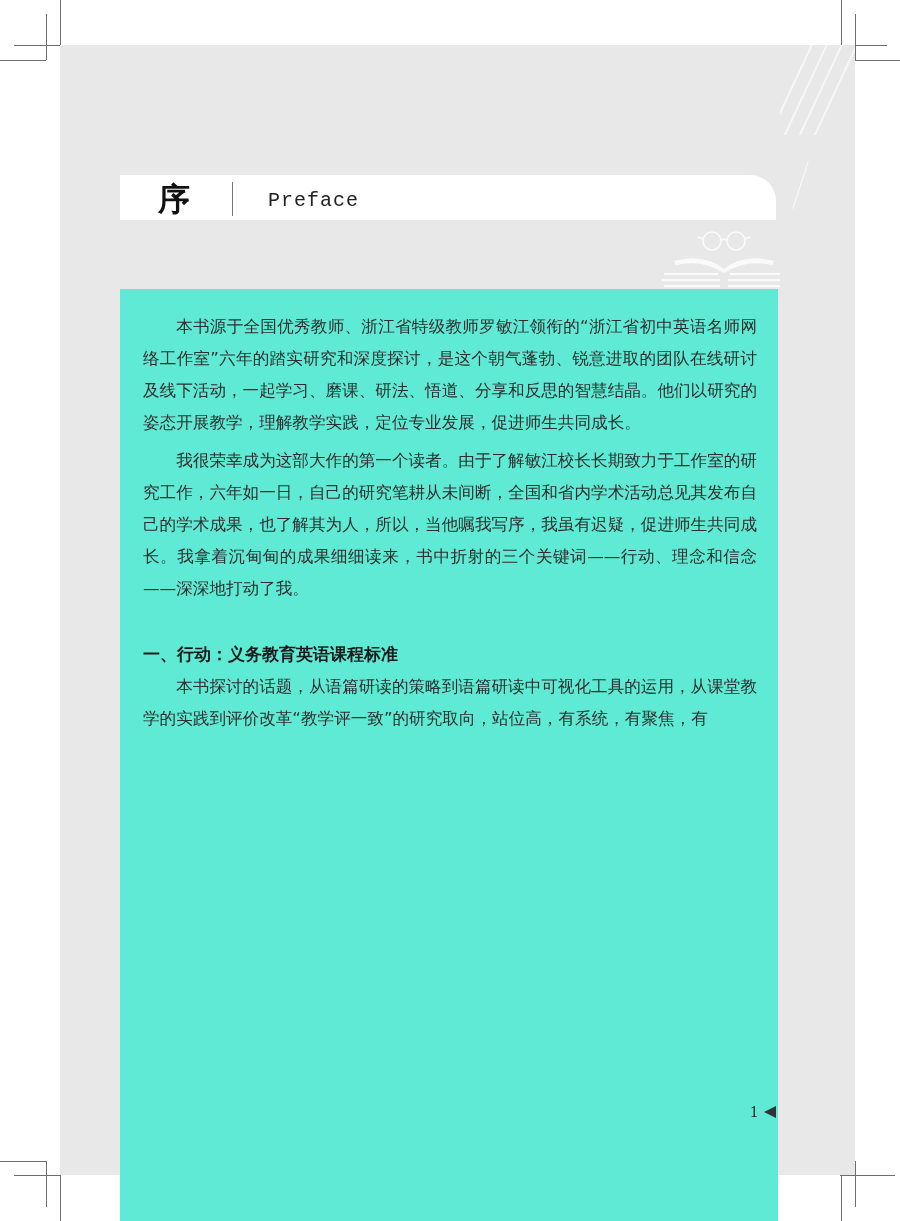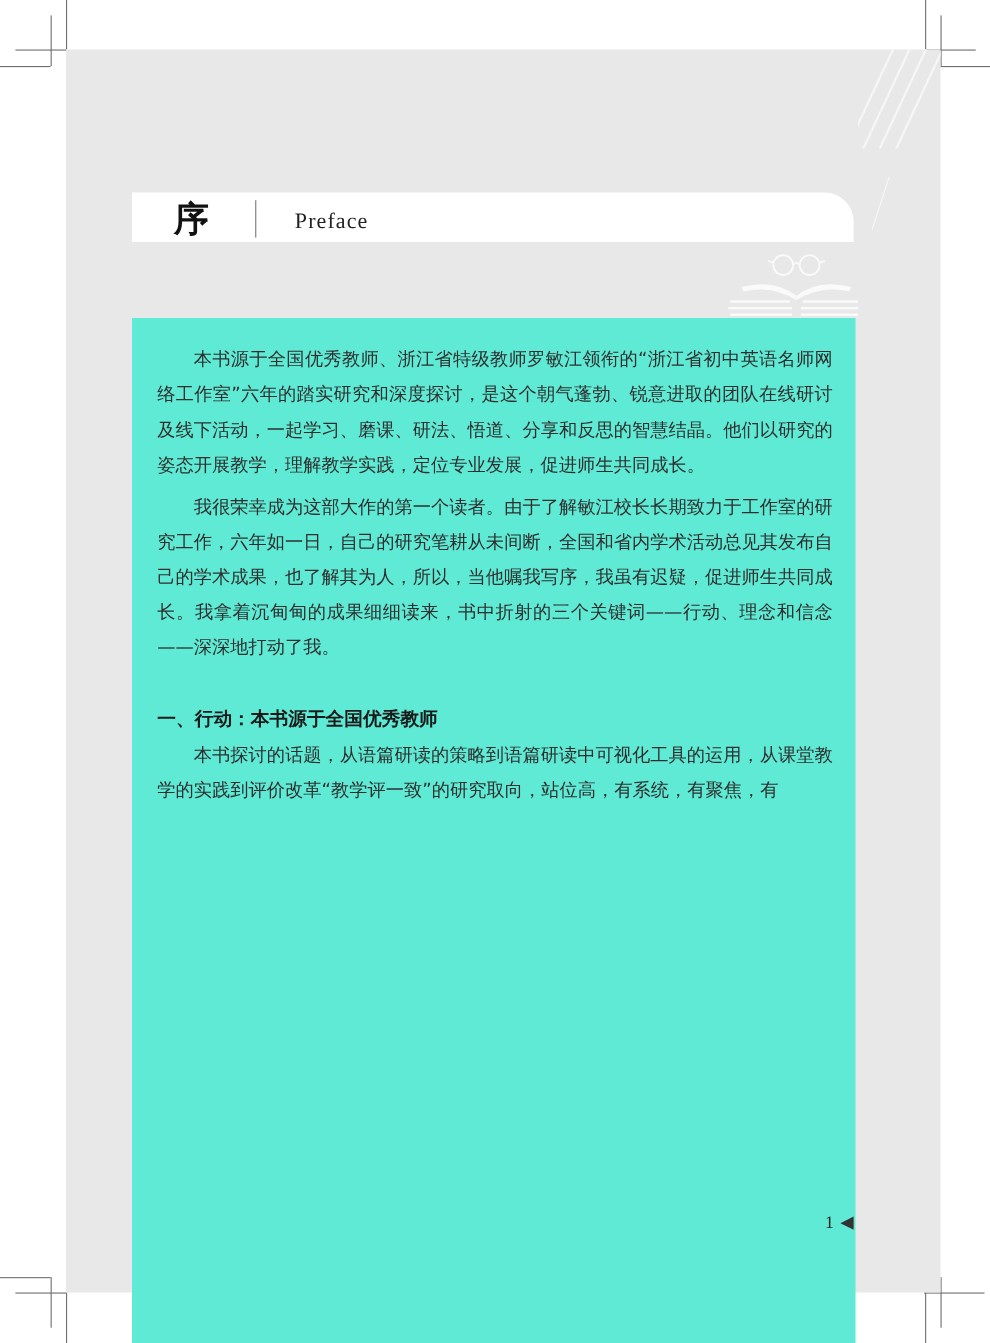--- a/index.html
+++ b/index.html
@@ -70,21 +70,21 @@
       left: 112px;
       top: 7px;
       width: 1px;
       height: 34px;
       background: #777777;
     }
     .header-subtitle {
       position: absolute;
       left: 148px;
       top: 12px;
-      font-family: Liberation Serif, serif;
+      font-family: Liberation Mono, monospace;
       font-size: 20px;
       letter-spacing: 1px;
       color: #222222;
       line-height: 28px;
     }
     .header-slash {
       position: absolute;
       left: 800px;
       top: 160px;
       width: 1px;
@@ -217,21 +217,21 @@
     <rect x="70" y="48" width="54" height="2.2"></rect>
     <rect x="68" y="54" width="58" height="2.2"></rect>
     <rect x="68" y="60" width="56" height="2.2"></rect>
   </g>
 </svg>
 
 <div class="content-box">
   <div class="content">
     <p>本书源于全国优秀教师、浙江省特级教师罗敏江领衔的“浙江省初中英语名师网络工作室”六年的踏实研究和深度探讨，是这个朝气蓬勃、锐意进取的团队在线研讨及线下活动，一起学习、磨课、研法、悟道、分享和反思的智慧结晶。他们以研究的姿态开展教学，理解教学实践，定位专业发展，促进师生共同成长。</p>
     <p>我很荣幸成为这部大作的第一个读者。由于了解敏江校长长期致力于工作室的研究工作，六年如一日，自己的研究笔耕从未间断，全国和省内学术活动总见其发布自己的学术成果，也了解其为人，所以，当他嘱我写序，我虽有迟疑，促进师生共同成长。我拿着沉甸甸的成果细细读来，书中折射的三个关键词——行动、理念和信念——深深地打动了我。</p>
-    <h2>一、行动：本书源于全国优秀教师</h2>
+    <h2>一、行动：义务教育英语课程标准</h2>
     <p>本书探讨的话题，从语篇研读的策略到语篇研读中可视化工具的运用，从课堂教学的实践到评价改革“教学评一致”的研究取向，站位高，有系统，有聚焦，有</p>
   </div>
 </div>
 
 <div class="page-footer">
   <span class="page-number">1</span>
   <span class="page-arrow"></span>
 </div>
 
 </body></html>

